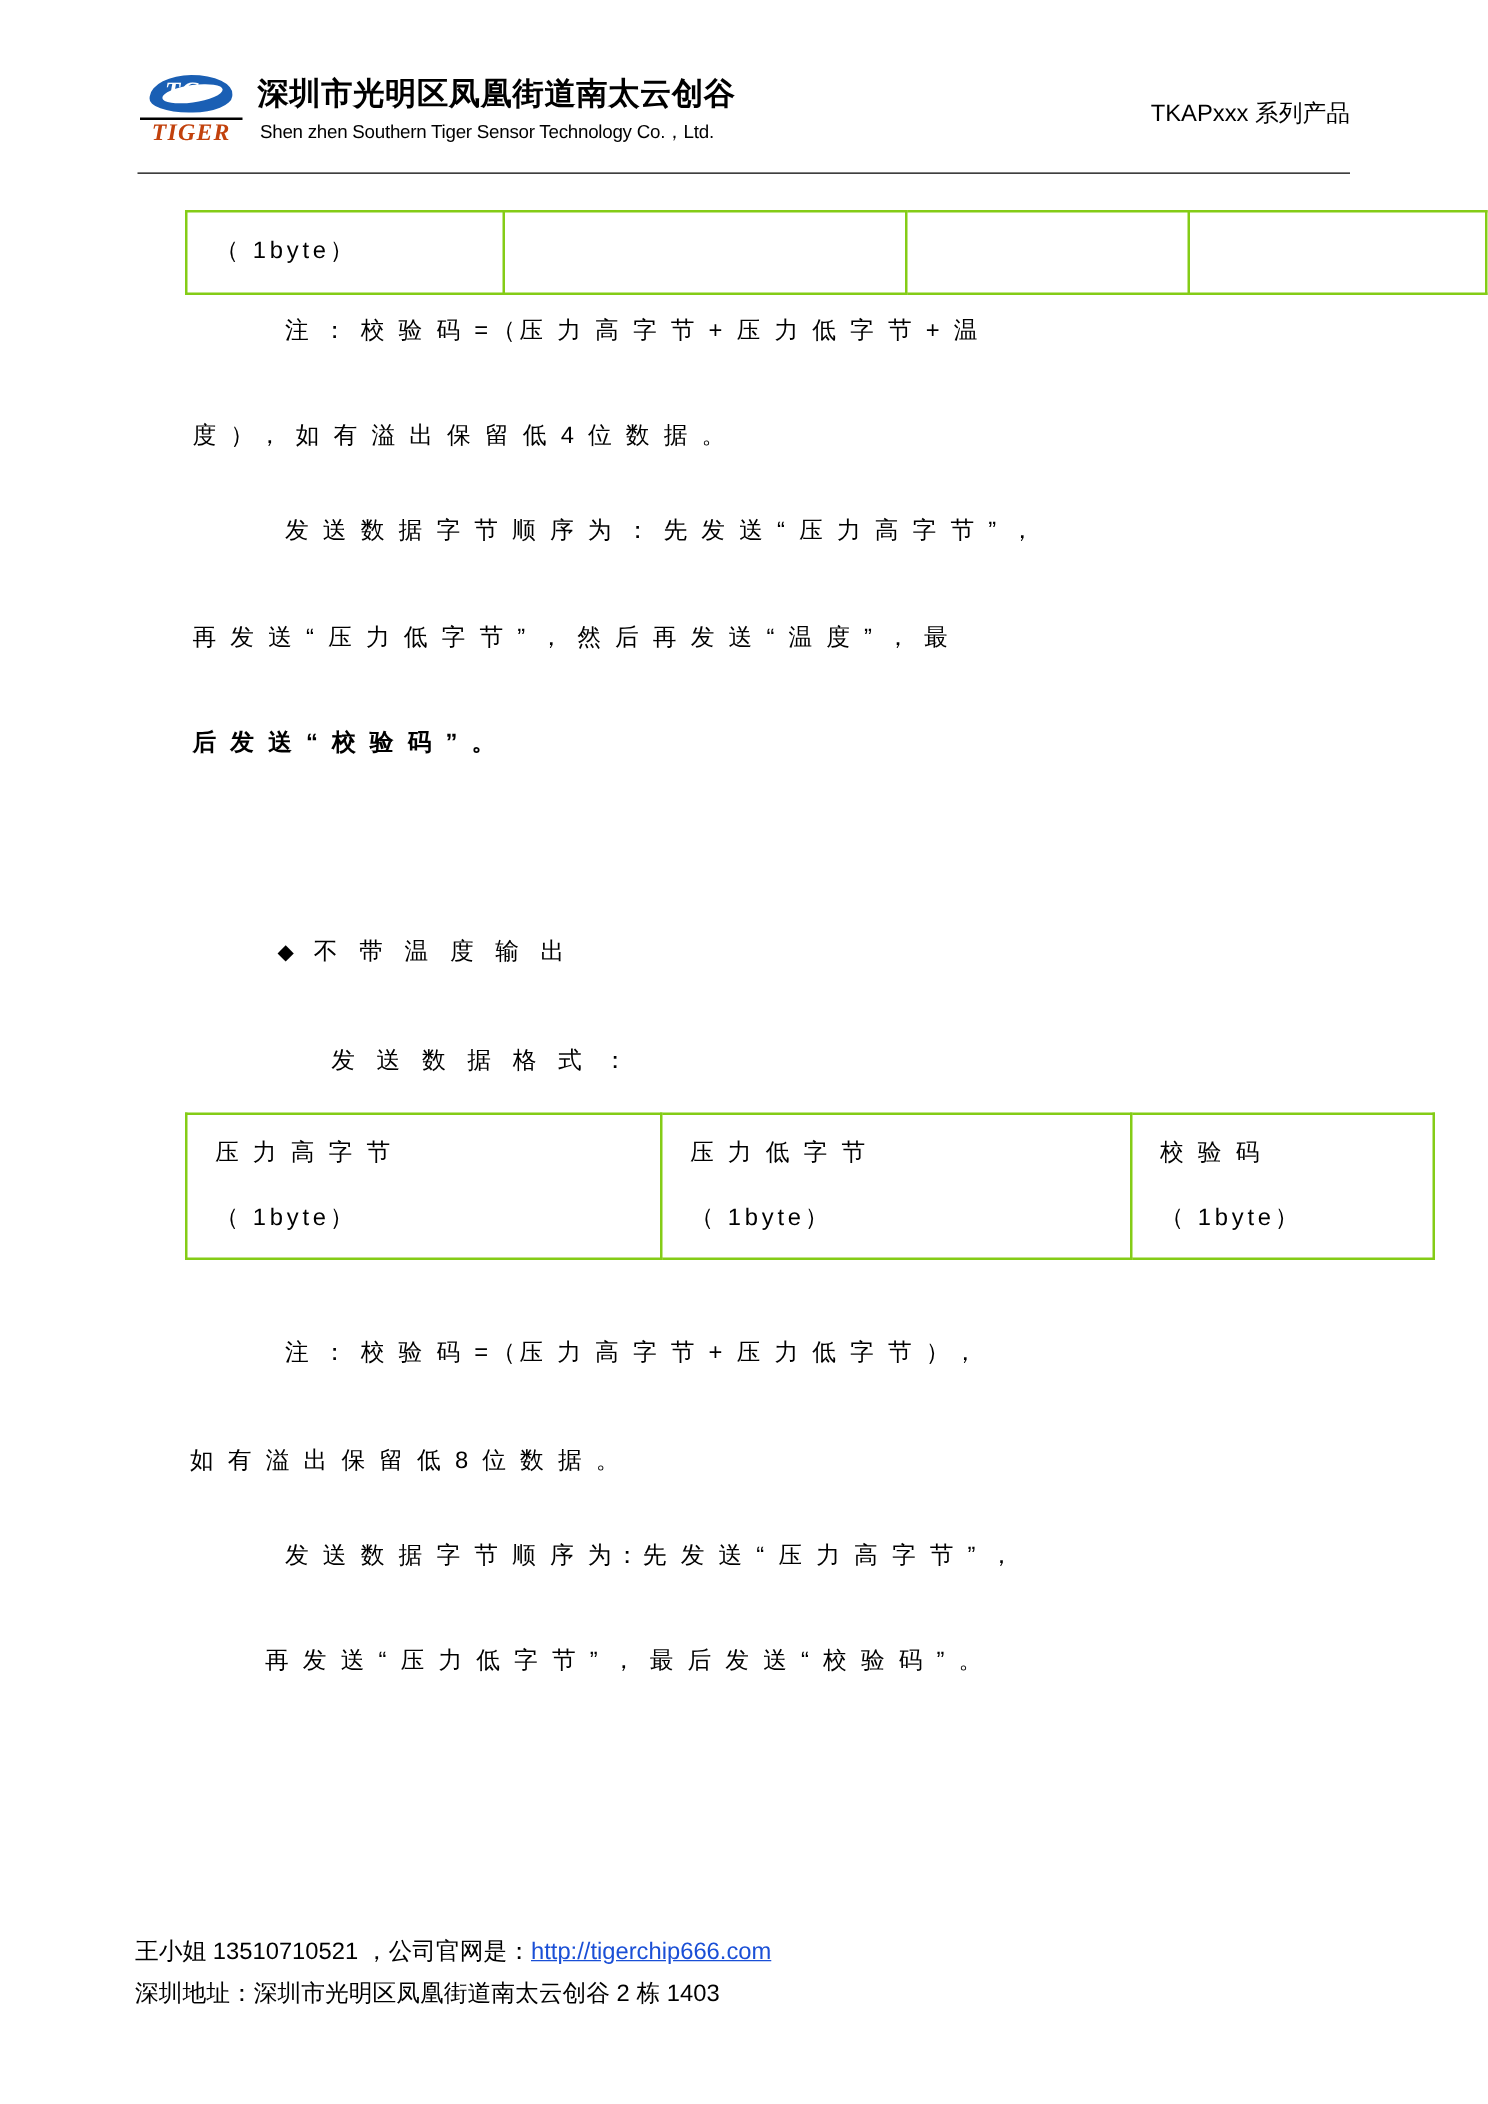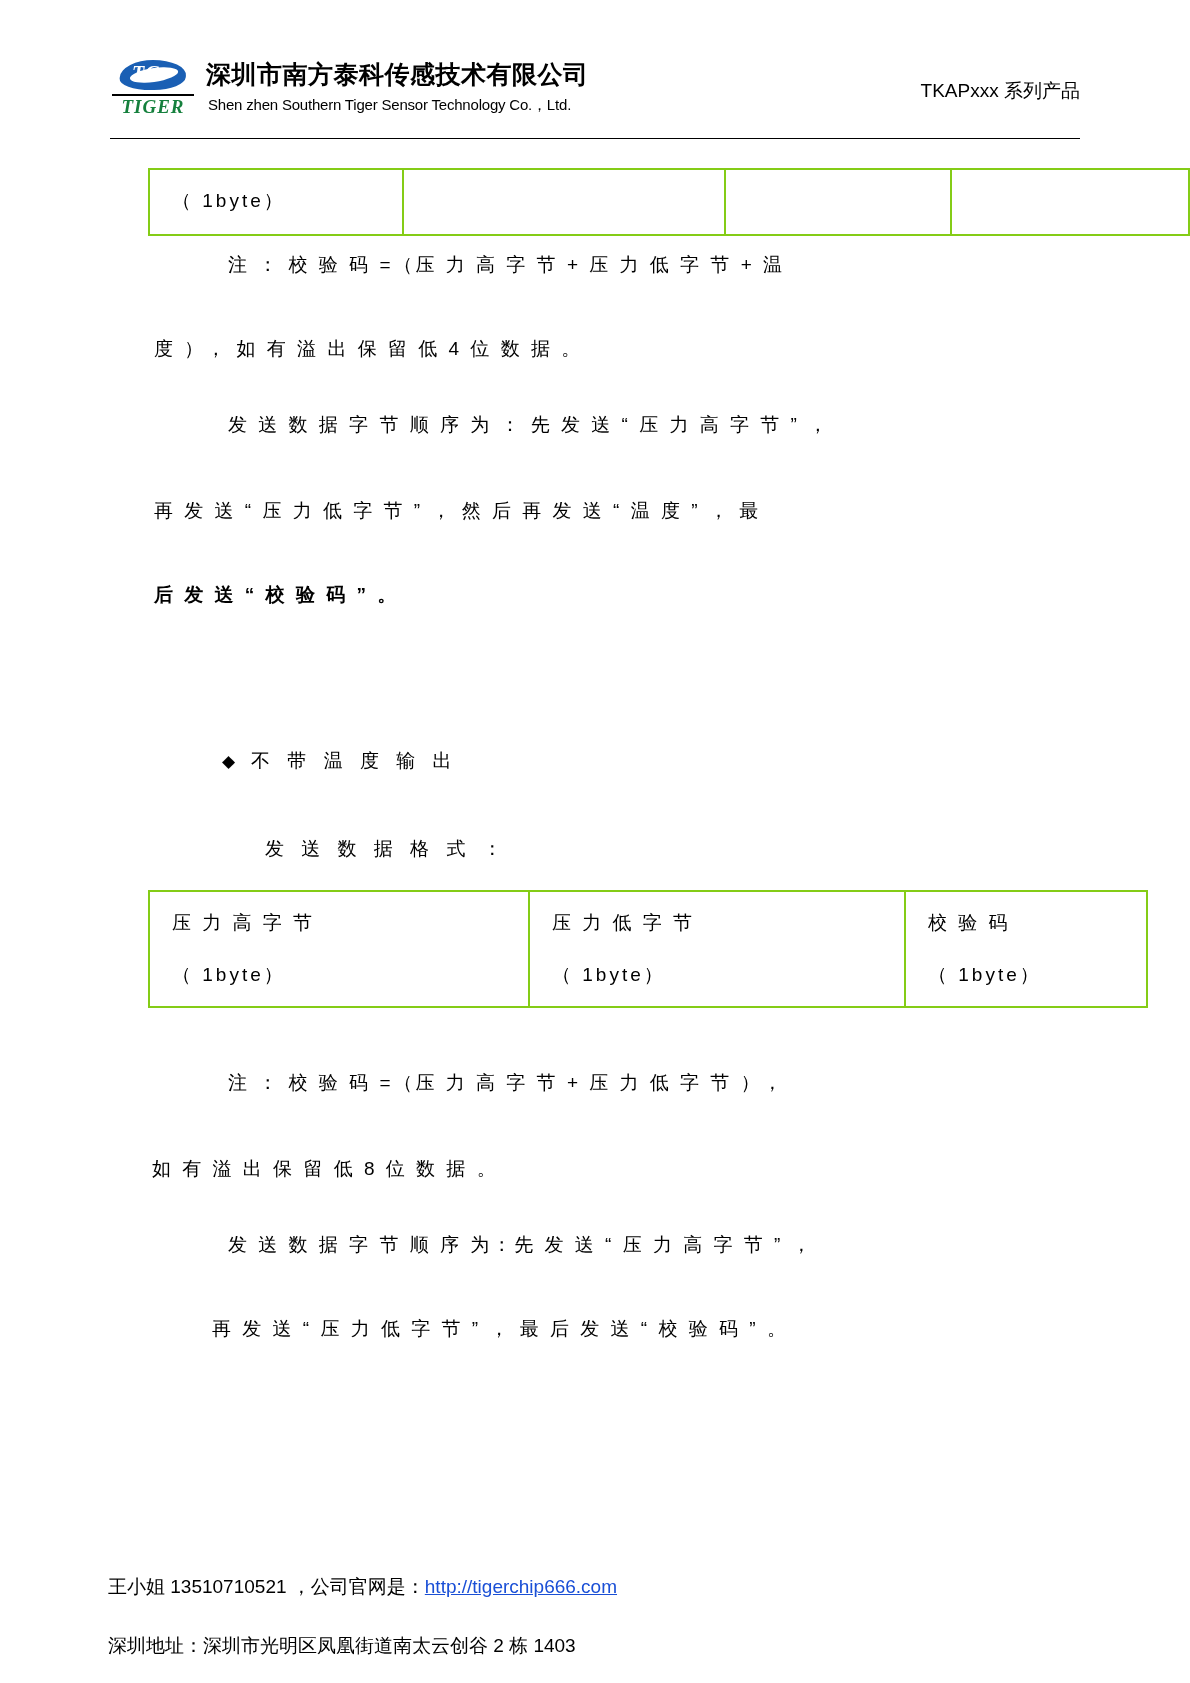--- a/index.html
+++ b/index.html
@@ -82,21 +82,21 @@
     position: absolute;
     left: 0;
     top: 40px;
     width: 86px;
     text-align: center;
     font-family: "Liberation Serif", serif;
     font-style: italic;
     font-weight: bold;
     font-size: 19px;
     letter-spacing: 1px;
-    color: #15803d;
+    color: #c2410c;
   }
   .logo-rule {
     position: absolute;
     left: 2px;
     top: 38px;
     width: 82px;
     height: 2px;
     background: #000000;
   }
 
@@ -197,42 +197,41 @@
   .footer {
     position: absolute;
     left: 108px;
     top: 1545px;
     width: 980px;
     font-size: 19px;
     line-height: 34px;
   }
   .footer .line {
     white-space: nowrap;
-    margin-top: 25px;
   }
   .footer a {
     color: #1a4fd6;
     text-decoration: underline;
   }
 </style>
 </head>
 <body>
 
 <div class="page">
 
   <div class="header">
     <div class="logo-block">
       <div class="logo-mark">
         <div class="logo-swoosh"></div>
         <div class="logo-letters">TG</div>
       </div>
       <div class="logo-rule"></div>
       <div class="logo-word">TIGER</div>
     </div>
-    <div class="company-cn">深圳市南方泰科传感技术有限公司</div>
+    <div class="company-cn">深圳市光明区凤凰街道南太云创谷</div>
     <div class="company-en">Shen zhen Southern Tiger Sensor Technology Co.，Ltd.</div>
     <div class="header-right">TKAPxxx 系列产品</div>
   </div>
   <div class="header-rule"></div>
 
   <table class="tbl" id="table-top">
     <tbody>
         <tr>
       <td style="width:212px;">
         <span class="cellline">（ 1byte）</span>

